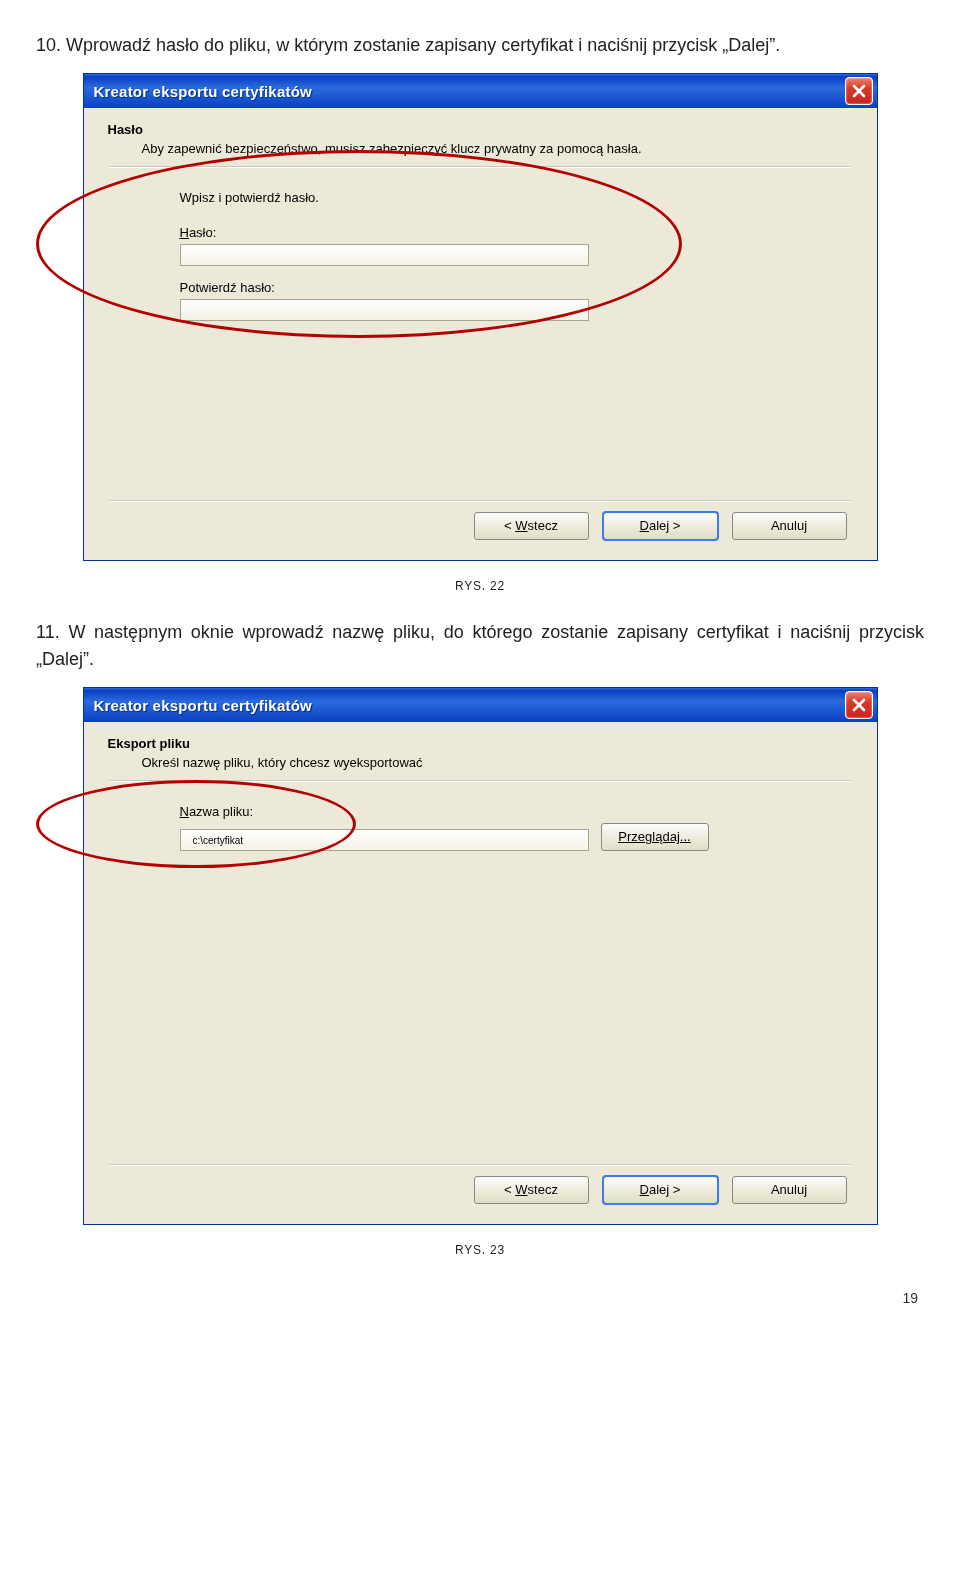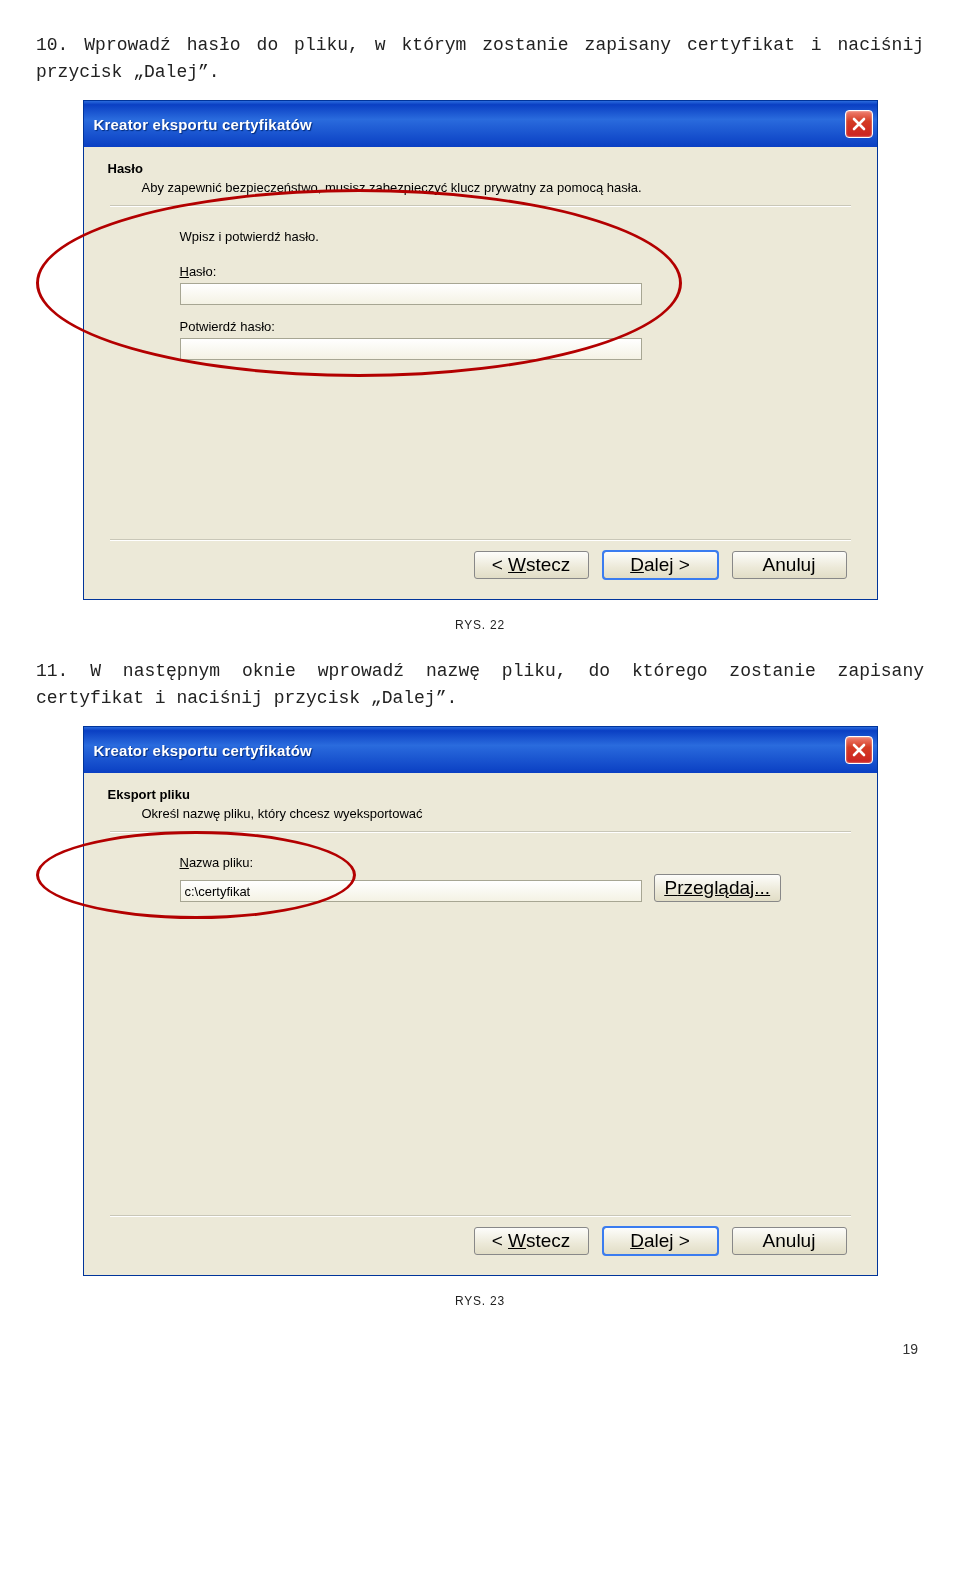--- a/index.html
+++ b/index.html
@@ -6,40 +6,40 @@
     margin: 0;
     padding: 28px 36px;
     font-family: Georgia, 'Times New Roman', serif;
     font-size: 18px;
     color: #222;
     background: #fff;
     width: 960px;
     box-sizing: border-box;
   }
   .step-text {
-    font-family: Liberation Mono, monospace;
+    font-family: Liberation Sans, sans-serif;
     font-size: 18px;
     margin: 4px 0 14px 0;
     line-height: 1.5;
     text-align: justify;
   }
   .dialog-wrap {
     margin: 0 auto 10px auto;
     width: 795px;
   }
   .dialog {
     border: 1px solid #00349a;
     background: #ece9d8;
     font-family: Tahoma, Verdana, sans-serif;
     font-size: 13px;
     color: #000;
   }
   .titlebar {
     background: linear-gradient(to bottom, #2a6bdd 0%, #0a3fc3 8%, #2a6bdd 40%, #0a3fc3 100%);
-    height: 46px;
+    height: 34px;
     display: flex;
     align-items: center;
     justify-content: space-between;
     padding: 0 4px 0 10px;
   }
   .titlebar .title {
     color: #fff;
     font-weight: bold;
     font-size: 15px;
     text-shadow: 1px 1px 1px #002a7a;
@@ -83,28 +83,28 @@
     padding: 22px 70px 10px 96px;
     position: relative;
   }
   .form-label {
     font-size: 13px;
     margin-bottom: 4px;
     display: block;
   }
   .underline { text-decoration: underline; }
   .text-input {
-    width: 462px;
+    width: 409px;
     height: 22px;
     background: linear-gradient(to bottom, #fff 0%, #f4f2e4 100%);
     border: 1px solid #a7a693;
     box-sizing: border-box;
-    padding: 0 4px;
+    padding: 0 12px;
     font-family: Tahoma, sans-serif;
-    font-size: 13px;
+    font-size: 10px;
     margin-bottom: 14px;
     display: block;
   }
   .filename-row {
     display: flex;
     align-items: flex-end;
     gap: 12px;
   }
   .filename-row .text-input { margin-bottom: 0; }
   .button-row {
@@ -113,21 +113,21 @@
     gap: 14px;
     padding: 10px 30px 20px 0;
   }
   .xp-button {
     min-width: 115px;
     height: 28px;
     background: linear-gradient(to bottom, #fdfdfb 0%, #ece9d8 60%, #e1ddc6 100%);
     border: 1px solid #888;
     border-radius: 3px;
     font-family: Tahoma, sans-serif;
-    font-size: 19px;
+    font-size: 13px;
     text-align: center;
     line-height: 26px;
     padding: 0 10px;
     box-sizing: border-box;
   }
   .xp-button.default {
     outline: 2px solid #3a7cf0;
     outline-offset: -1px;
   }
   .browse-btn {

